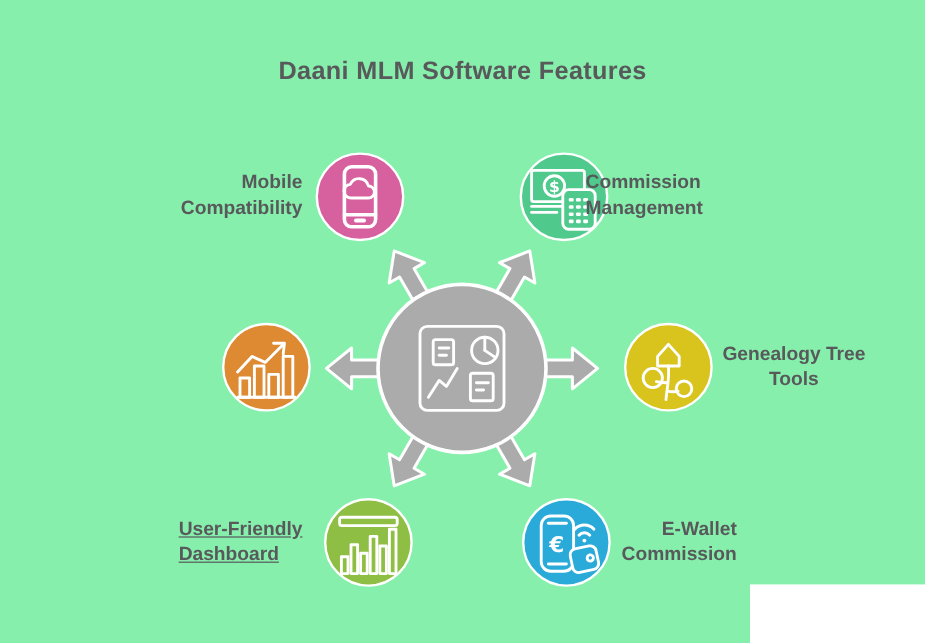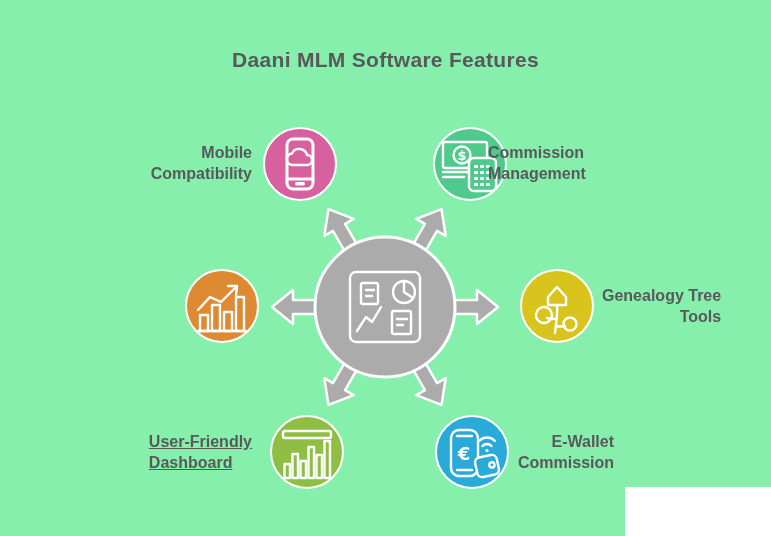--- a/index.html
+++ b/index.html
@@ -13,21 +13,21 @@
   }
   .hub-svg{position:absolute;left:0;top:0;}
   .feature-circle{position:absolute;width:76px;height:76px;}
   .feature-label{
     position:absolute;font-size:16px;font-weight:bold;color:#58595b;
     line-height:21px;white-space:nowrap;
   }
   .lbl-mobile{right:519px;top:142px;text-align:right;}
   .lbl-commission{left:488px;top:142px;text-align:left;}
   .lbl-reporting{right:601px;top:296px;text-align:right;}
-  .lbl-genealogy{left:602px;top:285px;text-align:right;}
+  .lbl-genealogy{left:602px;top:285px;text-align:center;}
   .lbl-dashboard{right:519px;top:431px;text-align:left;text-decoration:underline;}
   .lbl-ewallet{left:518px;top:431px;text-align:right;}
   .pos-mobile{left:262px;top:126px;}
   .pos-commission{left:432px;top:126px;}
   .pos-reporting{left:184px;top:268px;}
   .pos-genealogy{left:519px;top:268px;}
   .pos-dashboard{left:269px;top:414px;}
   .pos-ewallet{left:434px;top:414px;}
   .corner-overlay{position:absolute;left:625px;top:487px;width:146px;height:49px;background:#ffffff;}
   .icon-stroke{fill:none;stroke:#ffffff;stroke-width:3;stroke-linecap:round;stroke-linejoin:round;}

